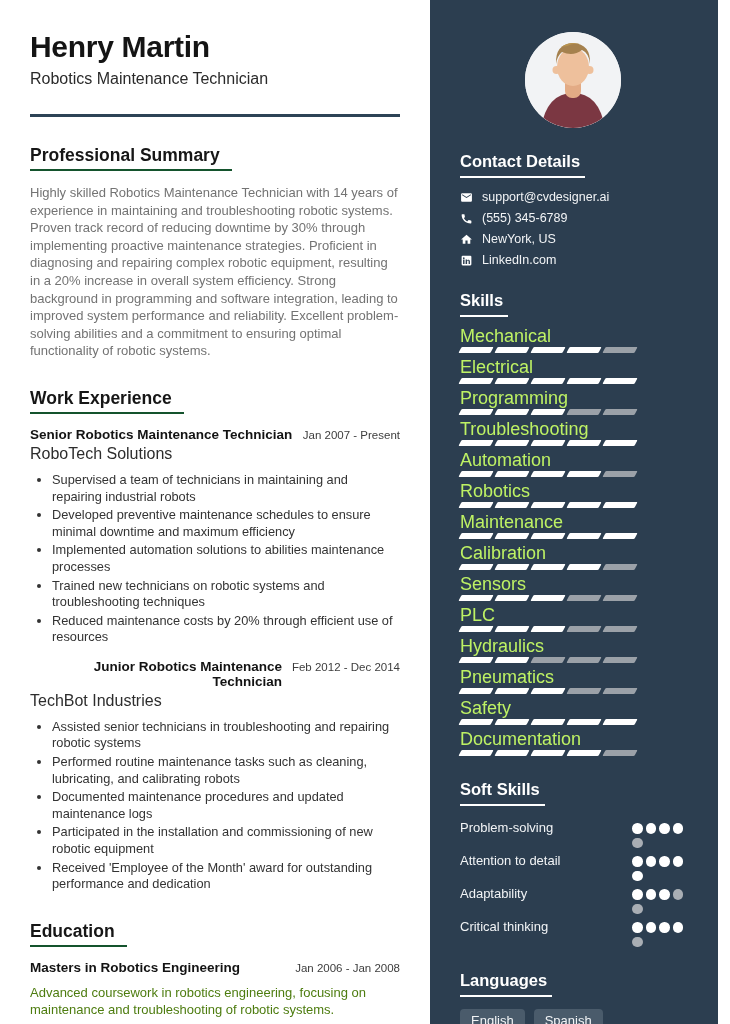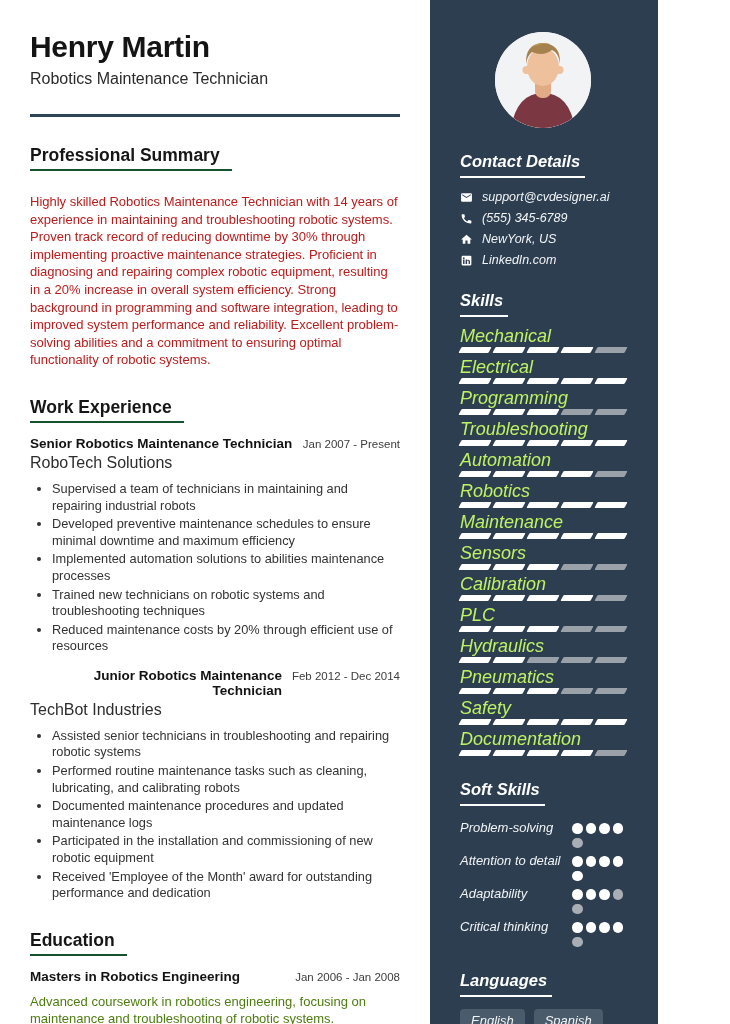--- a/index.html
+++ b/index.html
@@ -9,33 +9,33 @@
 
   
   .main { width:430px; padding:30px 30px 20px 30px; }
   .person-name { font-size:30px; font-weight:700; color:#141414; letter-spacing:-0.3px; line-height:1.1; }
   .person-title { font-size:16px; color:#2a2a2a; margin-top:7px; }
   .name-divider { height:3px; width:100%; background:var(--accent,#2d4356); margin-top:26px; border:none; }
 
   .l-section { margin-top:28px; }
   .l-heading { font-size:17.5px; font-weight:700; color:#161616; display:inline-block;
                border-bottom:2px solid #14532d; padding:0 12px 3px 0; }
-  .summary-text { margin-top:22px; font-size:13px; line-height:17.6px; color:#b91c1c; }
+  .summary-text { margin-top:13px; font-size:13px; line-height:17.6px; color:#737373; }
 
   .entry { margin-top:13px; }
   .entry-head { display:flex; justify-content:space-between; align-items:baseline;text-align:right; }
   .entry-title { font-size:13.5px; font-weight:700; color:#131313; }
   .entry-date { font-size:11.5px; color:#3d3d3d; white-space:nowrap; padding-left:10px; }
   .entry-sub { font-size:16px; color:#2d2d2d; margin-top:3px; }
   .bullets { margin:9px 0 4px 0; padding-left:22px; }
   .bullets li { font-size:12.8px; line-height:16.6px; color:#333; margin-bottom:2px; }
   .entry-desc { margin-top:9px; font-size:13px; line-height:17px; color:#4d7c0f; }
 
   
-  .sidebar { width:228px; background:var(--sidebar-bg,#2c3e50); color:#fff; padding:32px 32px 20px 30px;font-style:italic; }
+  .sidebar { width:288px; background:var(--sidebar-bg,#2c3e50); color:#fff; padding:32px 32px 20px 30px; }
   .photo-wrap { display:flex; justify-content:center; }
   .photo { width:96px; height:96px; border-radius:50%; overflow:hidden; background:#f2f3f5; }
   .s-section { margin-top:24px; }
   .s-heading { font-size:16.5px; font-weight:700; color:#fff; display:inline-block;
                border-bottom:2px solid #fff; padding:0 5px 5px 0; margin-bottom:12px; }
 
   .contact-item { display:flex; align-items:center; margin-bottom:7px; }
   .contact-item .c-icon { width:13px; height:13px; margin-right:9px; color:#fff; flex:0 0 13px; }
   .contact-item .c-icon svg { width:13px; height:13px; display:block; fill:currentColor; }
   .contact-text { font-size:12.5px; color:#f2f4f6; }
@@ -249,36 +249,36 @@
             <div class="skill-label">Maintenance</div>
             <div class="skill-bar">
               <span class="seg"></span>
               <span class="seg"></span>
               <span class="seg"></span>
               <span class="seg"></span>
               <span class="seg"></span>
             </div>
           </div>
           <div class="skill-item">
+            <div class="skill-label">Calibration</div>
+            <div class="skill-bar">
+              <span class="seg"></span>
+              <span class="seg"></span>
+              <span class="seg"></span>
+              <span class="seg"></span>
+              <span class="seg empty"></span>
+            </div>
+          </div>
+          <div class="skill-item">
             <div class="skill-label">Sensors</div>
             <div class="skill-bar">
               <span class="seg"></span>
               <span class="seg"></span>
               <span class="seg"></span>
               <span class="seg empty"></span>
-              <span class="seg empty"></span>
-            </div>
-          </div>
-          <div class="skill-item">
-            <div class="skill-label">Calibration</div>
-            <div class="skill-bar">
-              <span class="seg"></span>
-              <span class="seg"></span>
-              <span class="seg"></span>
-              <span class="seg"></span>
               <span class="seg empty"></span>
             </div>
           </div>
           <div class="skill-item">
             <div class="skill-label">PLC</div>
             <div class="skill-bar">
               <span class="seg"></span>
               <span class="seg"></span>
               <span class="seg"></span>
               <span class="seg empty"></span>

